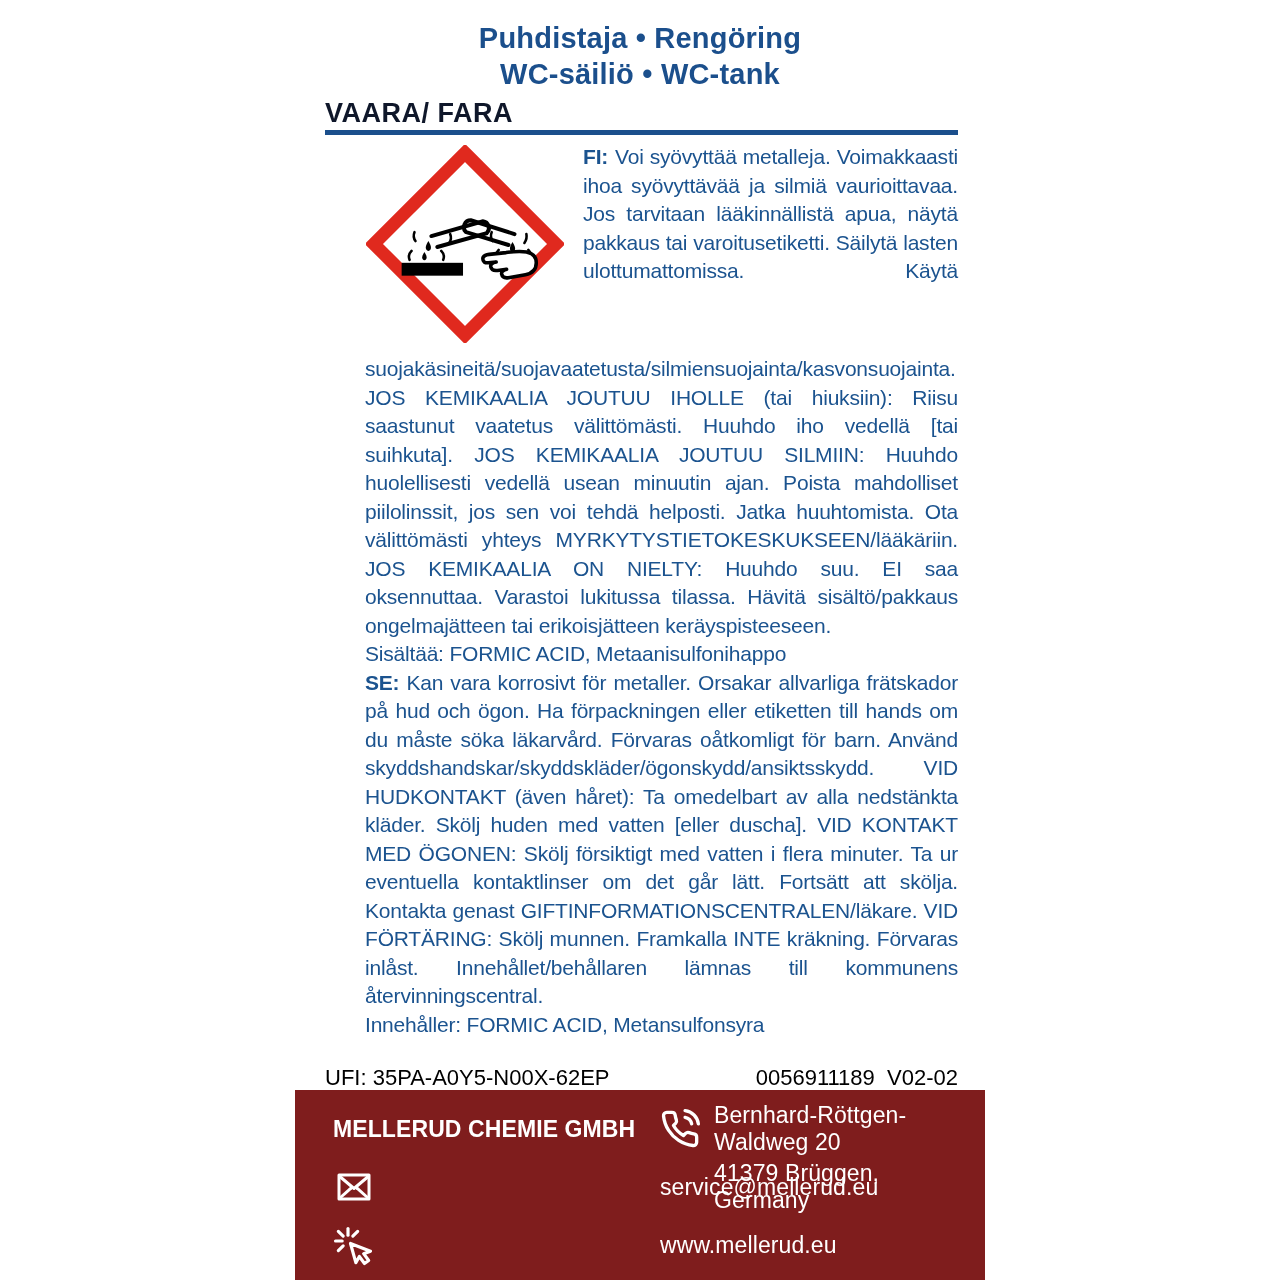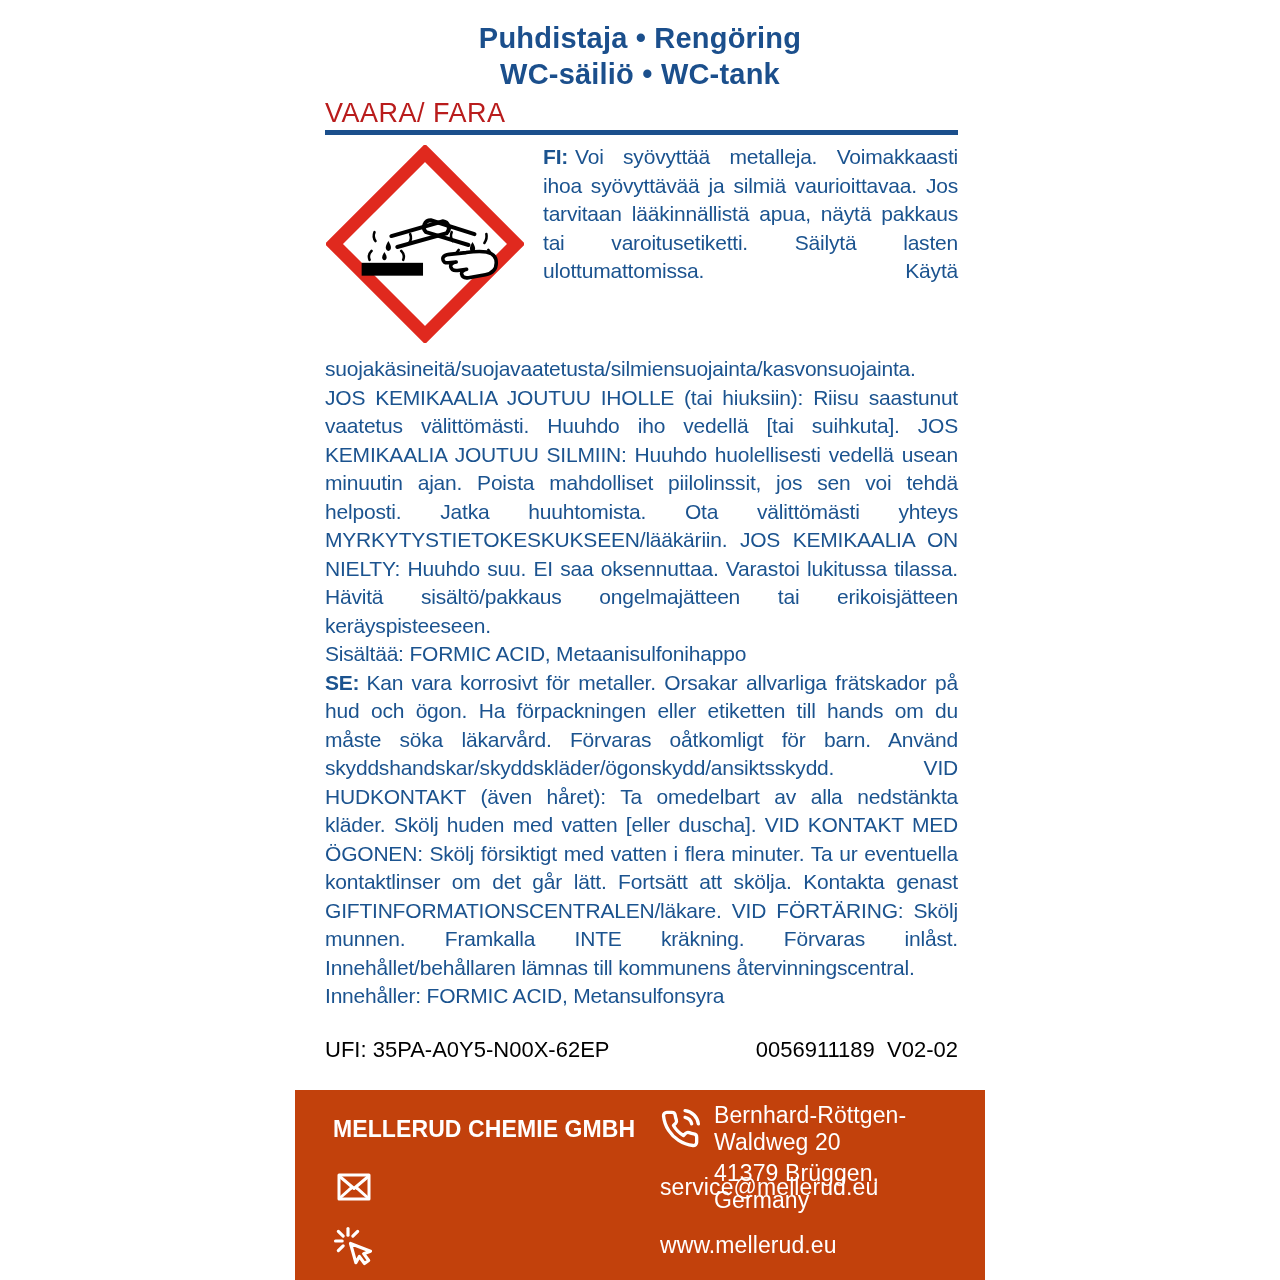--- a/index.html
+++ b/index.html
@@ -9,35 +9,35 @@
     background:#ffffff;
     font-family:"Liberation Sans",sans-serif;
     color:#1b4f8c;
     overflow:hidden;
   }
   
   .titles{position:absolute;top:20px;left:0;width:1280px;text-align:center;}
   .title-line{font-size:29px;font-weight:bold;line-height:36px;color:#1b4f8c;letter-spacing:0.2px;}
   
   .content{position:absolute;left:325px;top:99px;width:633px;}
-  .hazard-heading{font-size:27px;font-weight:normal;letter-spacing:0.5px;line-height:28px;color:#b91c1c;}
+  .hazard-heading{font-size:27px;font-weight:bold;letter-spacing:0.5px;line-height:28px;color:#0f172a;}
   .heading-rule{height:5px;background:#1b4f8c;margin-top:3px;width:100%;}
   
-  .body-text{margin-top:8px;font-size:21px;line-height:28.5px;letter-spacing:-0.2px;text-align:justify;color:#1b538f;}
+  .body-text{margin-top:8px;font-size:21px;line-height:28.5px;letter-spacing:-0.2px;text-align:justify;color:#1b538f;margin-left:40px;}
   .pictogram-float{float:left;width:218px;height:212px;}
   .pictogram-float svg{display:block;margin:2px 0 0 1px;}
   .para{margin:0;}
   .lang-prefix{font-weight:bold;margin-right:7px;}
   .contains-line{margin:0;text-align:left;}
   
   .codes-row{display:flex;justify-content:space-between;margin-top:26px;font-size:22px;color:#000000;white-space:pre;}
   
   .footer{
     position:absolute;left:295px;top:1090px;width:690px;height:190px;
-    background:#c2410c;color:#ffffff;box-sizing:border-box;
+    background:#7f1d1d;color:#ffffff;box-sizing:border-box;
     display:grid;grid-template-columns:327px 54px 1fr;grid-auto-rows:1fr;
     align-items:center;padding:10px 18px 5px 38px;
     font-size:23px;letter-spacing:0.1px;
   }
   .footer .company{font-weight:bold;}
   .footer .icon-cell{display:flex;align-items:center;justify-content:flex-start;}
   .footer svg{display:block;}
 </style>
 </head>
 <body>

